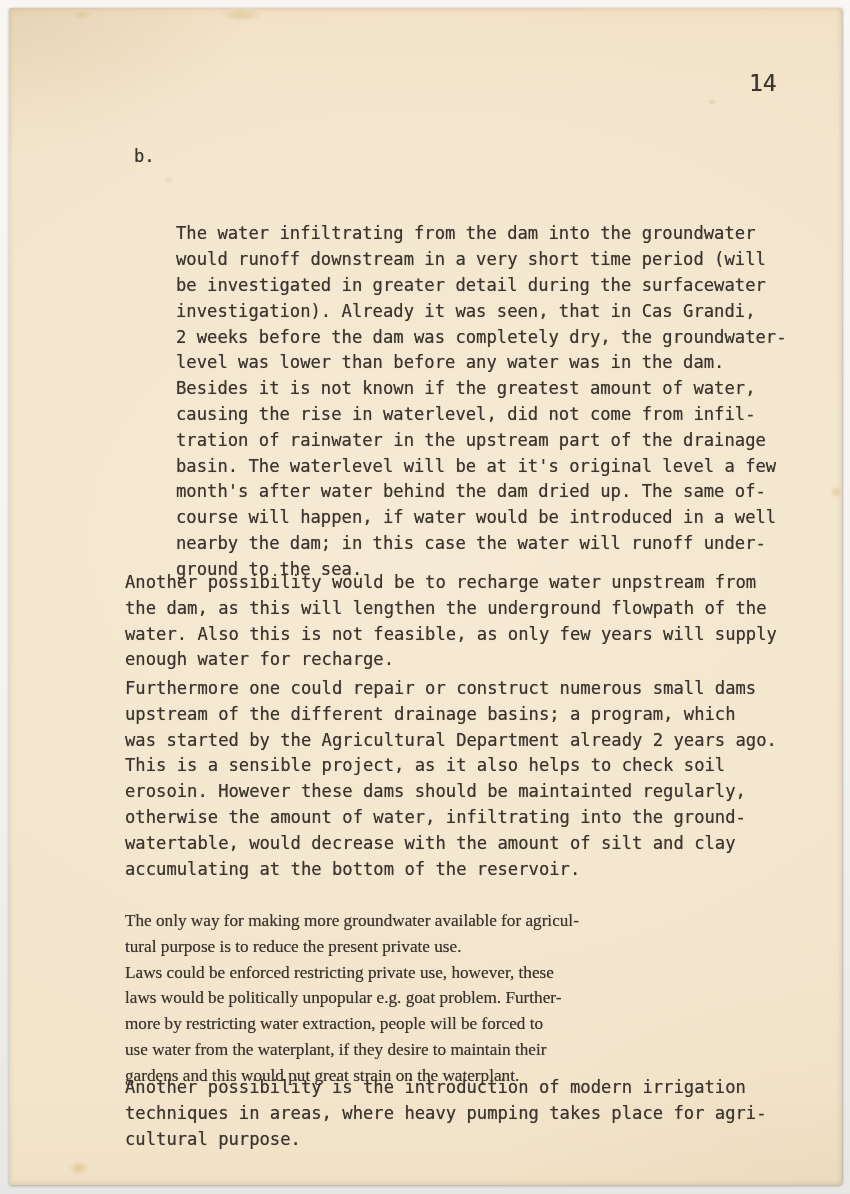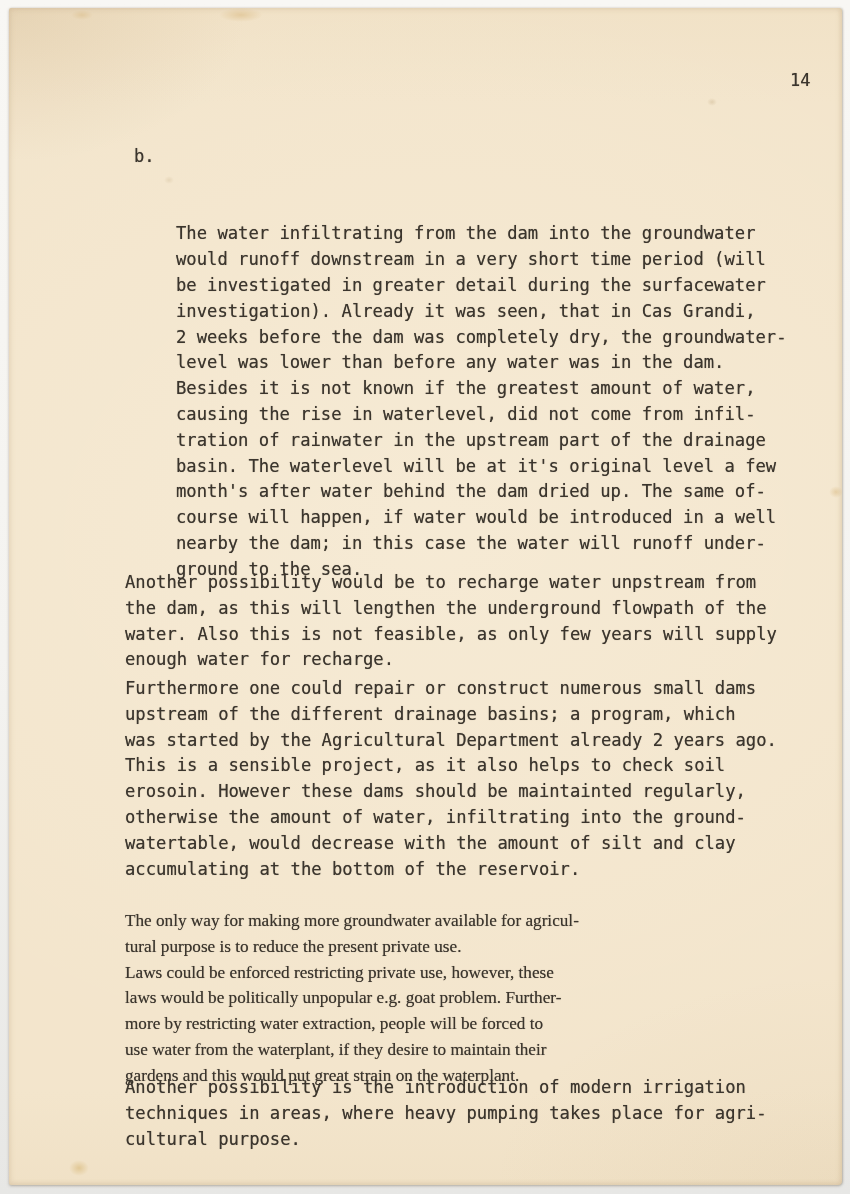--- a/index.html
+++ b/index.html
@@ -34,23 +34,23 @@
     box-shadow:
       0 1px 3px rgba(90,80,60,0.35),
       1px 0 2px rgba(90,80,60,0.22),
       inset -2px 0 5px rgba(160,130,85,0.14),
       inset 0 -2px 5px rgba(160,130,85,0.10),
       inset 2px 2px 6px rgba(160,130,85,0.08);
   }
 
   .page-number {
     position: absolute;
-    left: 781px;
+    left: 740px;
     top: 62px;
-    font-size: 17px;
+    font-size: 23px;
     color: var(--ink, #3b352d);
     text-shadow: 0 0 0.7px rgba(59,53,45,0.7);
   }
 
   .para {
     position: absolute;
     left: 116px;
     color: var(--ink, #3b352d);
     font-size: 17.2px;
     line-height: 25.8px;

